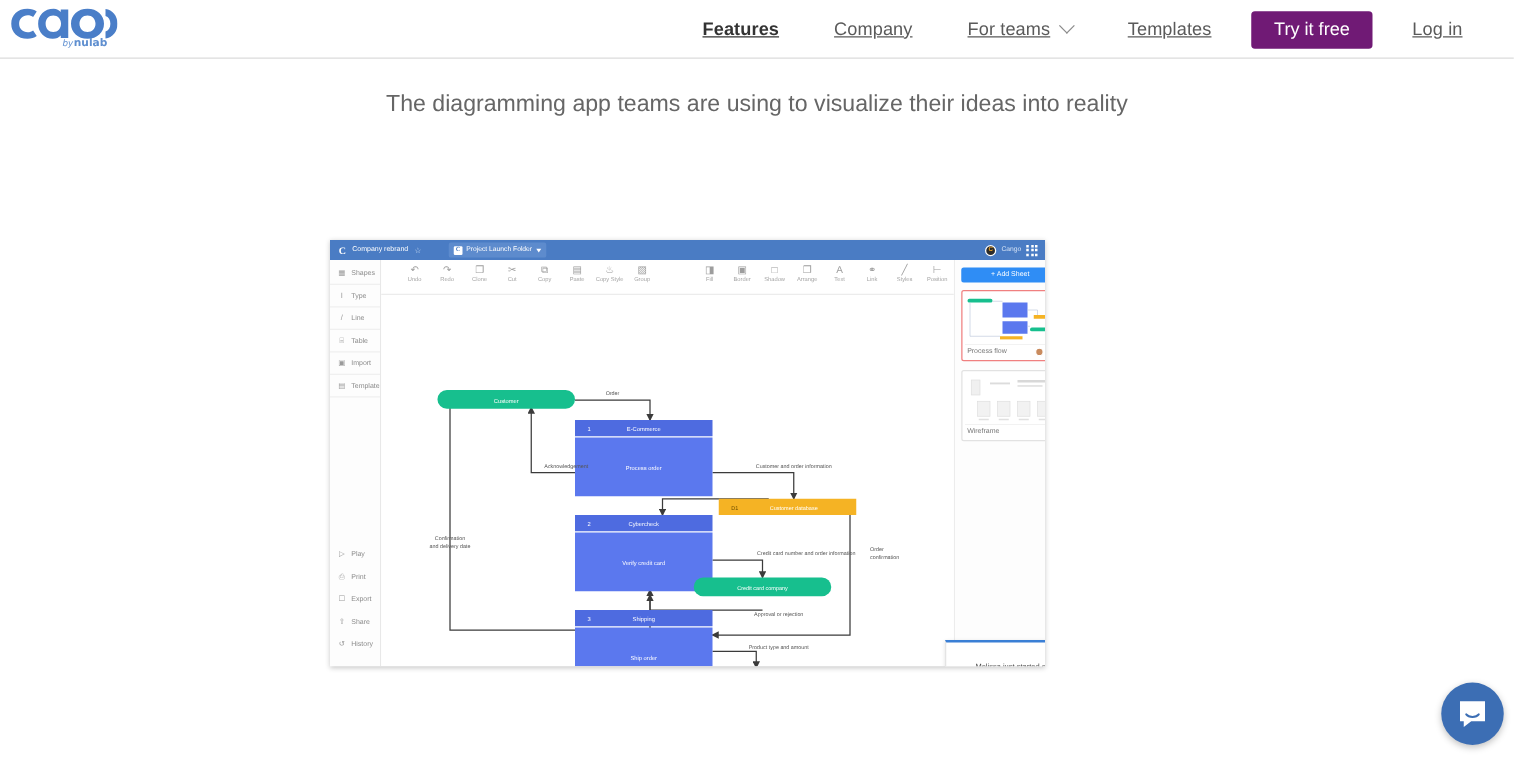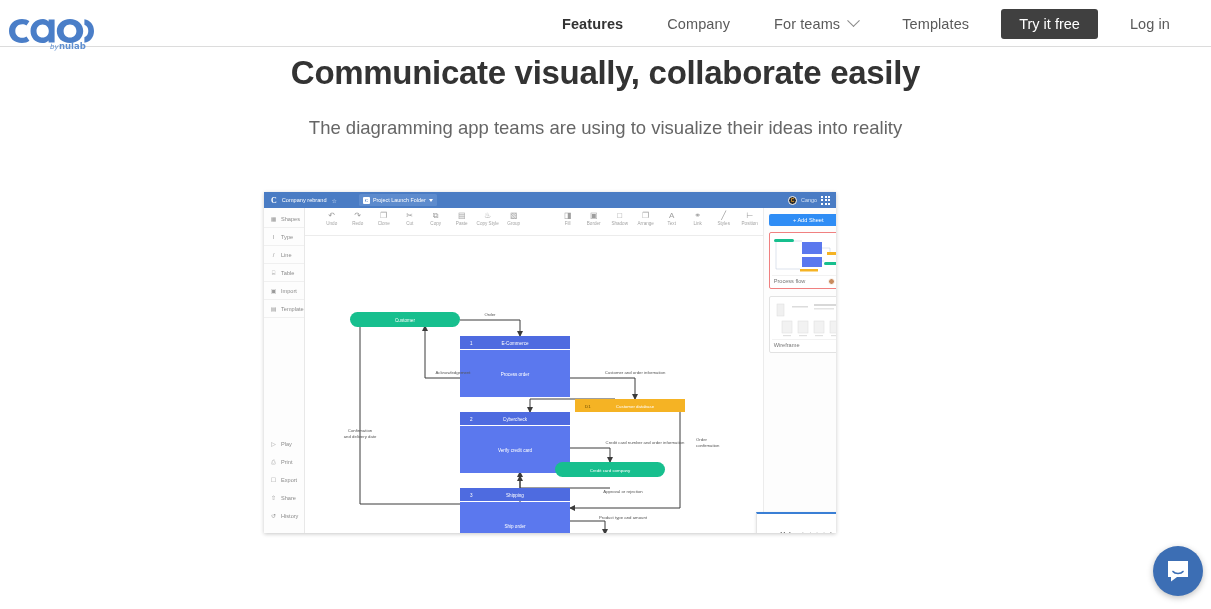--- a/index.html
+++ b/index.html
@@ -11,45 +11,46 @@
   }
 
   
   .topnav {
     position: absolute; top: 0; left: 0;
     width: 1211px; height: 47px;
     background: #ffffff;
     border-bottom: 1px solid #dcdcdc;
   }
   .logo {
-    position: absolute; left: 8px; top: 13px;
+    position: absolute; left: 8px; top: 1px;
     width: 86px; height: 38px;
   }
   .nav-links {
     position: absolute; left: 540px; top: 0;
     height: 47px;
     display: flex; align-items: center; gap: 0px;
   }
   .nav-link {
     font-size: 14.5px; color: #5a5a5a;
     padding: 0 22px; height: 47px;
     display: flex; align-items: center;
     cursor: pointer; white-space: nowrap;
     letter-spacing: .1px;
+    text-decoration: underline;
   }
   .nav-link.active { color: #333333; font-weight: bold; }
   .nav-caret {
     display: inline-block; margin-left: 9px;
     width: 9px; height: 9px;
     border-right: 1.6px solid #8a8a8a;
     border-bottom: 1.6px solid #8a8a8a;
     transform: rotate(45deg) translate(-2px,-2px);
   }
   .cta {
-    background: #404040; color: #ffffff;
+    background: #701a75; color: #ffffff;
     font-size: 14.5px; border-radius: 3px;
     padding: 0 18px; height: 30px;
     display: flex; align-items: center;
     margin: 0 10px; cursor: pointer; border: none;
     font-family: "Liberation Sans", sans-serif;
   }
 
   
   .hero { position: absolute; top: 47px; left: 0; width: 1211px; }
   .hero-title {
@@ -263,21 +264,20 @@
       <span>Templates</span>
     </div>
     <button class="cta">Try it free</button>
     <div class="nav-link">
       <span>Log in</span>
     </div>
   </div>
 </div>
 
 <div class="hero">
-  <div class="hero-title">Communicate visually, collaborate easily</div>
   <div class="hero-sub">The diagramming app teams are using to visualize their ideas into reality</div>
 </div>
 
 <div class="app">
 
   <div class="app-titlebar">
     <span class="tb-logo">C</span>
     <span class="tb-doc">Company rebrand</span>
     <span class="tb-star">☆</span>
     <div class="tb-tab">

